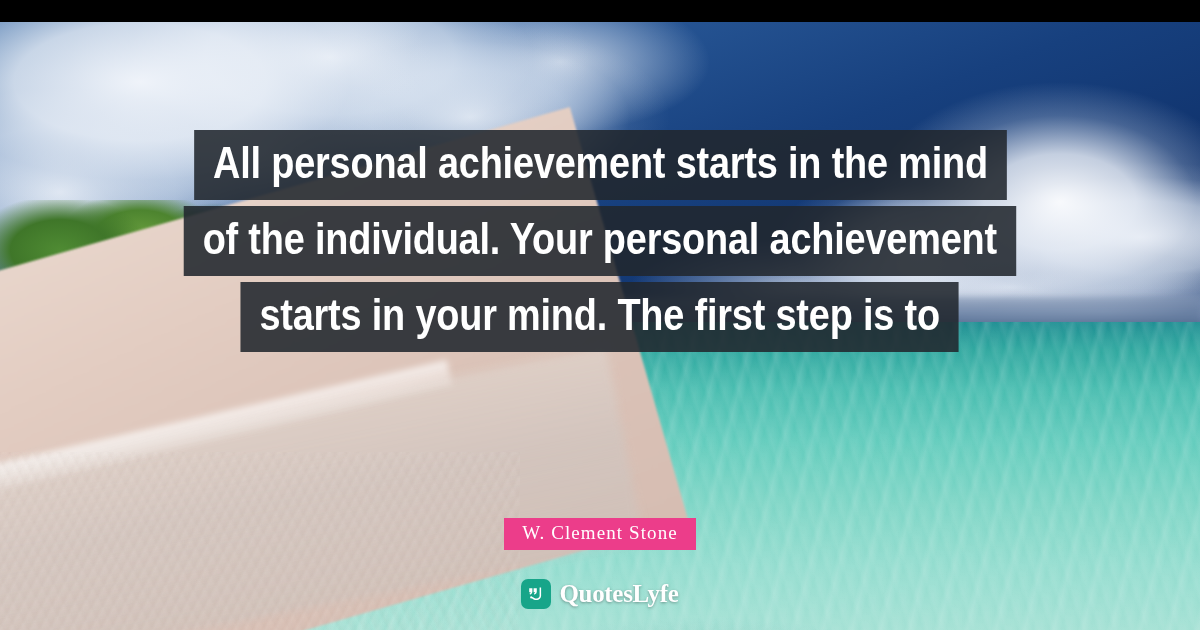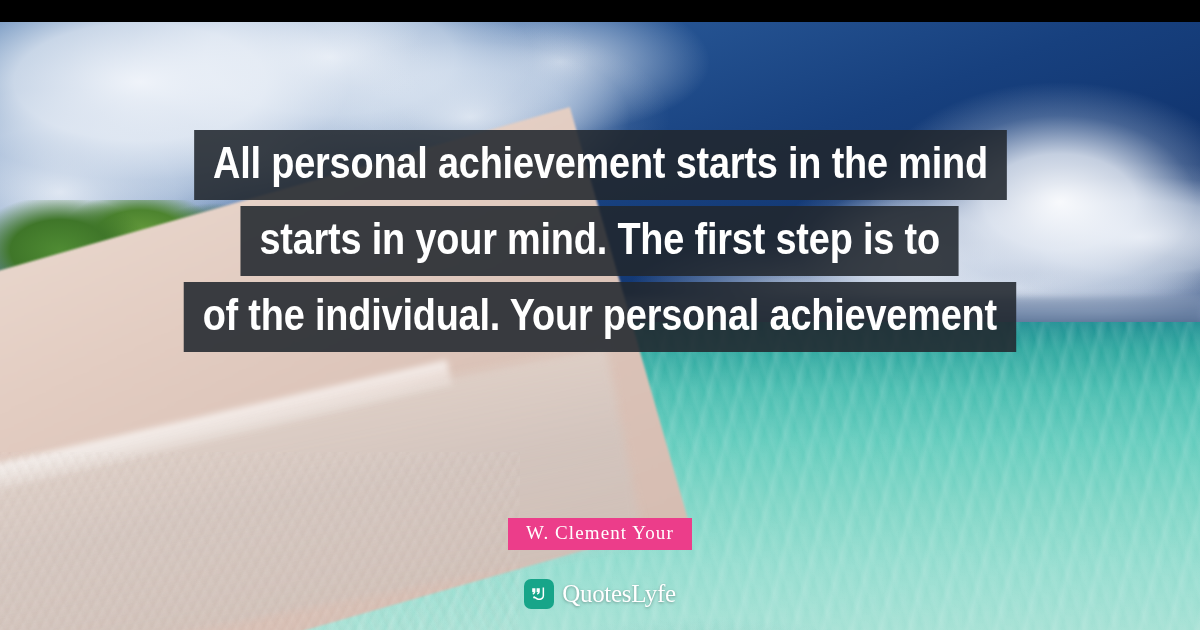--- a/index.html
+++ b/index.html
@@ -186,21 +186,21 @@
     display: flex;
     align-items: center;
     justify-content: center;
     flex: 0 0 auto;
   }
   .brand-mark svg { display: block; }
   .brand-name {
     color: #ffffff;
     font-family: "Liberation Serif", serif;
     font-size: 25px;
-    font-weight: normal;
+    font-weight: bold;
     letter-spacing: -0.3px;
     text-shadow: 0 1px 3px rgba(0,0,0,0.35);
   }
 </style>
 </head>
 <body>
 
 <div id="stage">
 
   <div class="bg-layer bg-sky"></div>
@@ -212,26 +212,26 @@
   <div class="bg-layer bg-shore"></div>
   <div class="bg-layer bg-water"></div>
   <div class="bg-layer bg-water-shine"></div>
   <div class="sand-shape"></div>
   <div class="sand-wet"></div>
   <div class="sand-foam"></div>
   <div class="sand-texture"></div>
 
   <div class="quote-block">
     <div class="quote-line"><span>All personal achievement starts in the mind</span></div>
+    <div class="quote-line"><span>of the individual. Your personal achievement</span></div>
     <div class="quote-line"><span>starts in your mind. The first step is to</span></div>
-    <div class="quote-line"><span>of the individual. Your personal achievement</span></div>
   </div>
 
   <div class="author-row">
-    <span class="author-tag">W. Clement Your</span>
+    <span class="author-tag">W. Clement Stone</span>
   </div>
 
   <div class="brand-row">
     <span class="brand-mark">
       <svg width="20" height="20" viewBox="0 0 20 20" aria-hidden="true">
         <path d="M3.2 4.2h3.2v3.4c0 1.5-.9 2.6-2.3 3.1l-.6-1.1c.8-.3 1.2-.8 1.2-1.4H3.2V4.2z" fill="#ffffff"></path>
         <path d="M7.6 4.2h3.2v3.4c0 1.5-.9 2.6-2.3 3.1l-.6-1.1c.8-.3 1.2-.8 1.2-1.4H7.6V4.2z" fill="#ffffff"></path>
         <path d="M13.6 3.6h1.5v8.2c0 2.1-1.6 3.8-3.7 4.2-2.3.4-4.6-.6-5.9-2.3l1.2-.9c1 1.3 2.7 2 4.4 1.7 1.4-.3 2.5-1.4 2.5-2.7V3.6z" fill="#ffffff"></path>
         <circle cx="5.2" cy="13.4" r="1.05" fill="#ffffff"></circle>
       </svg>

